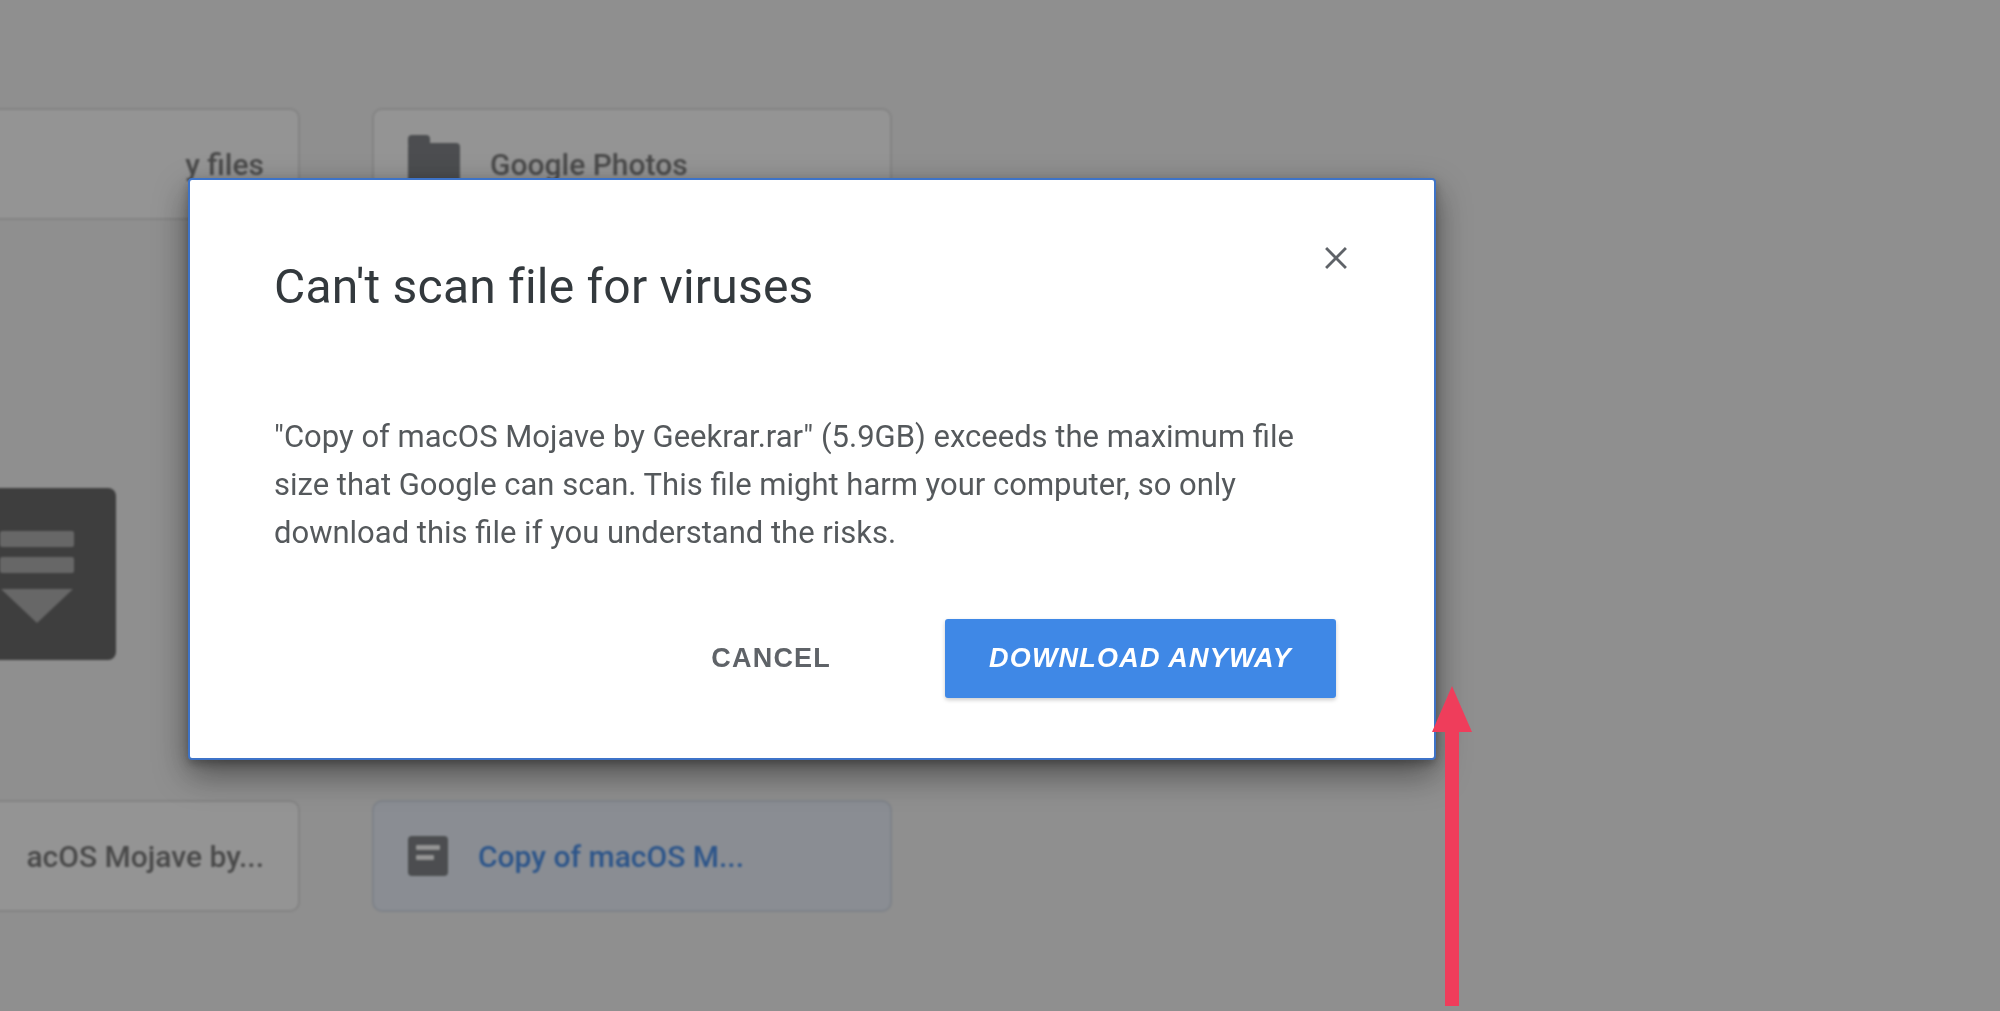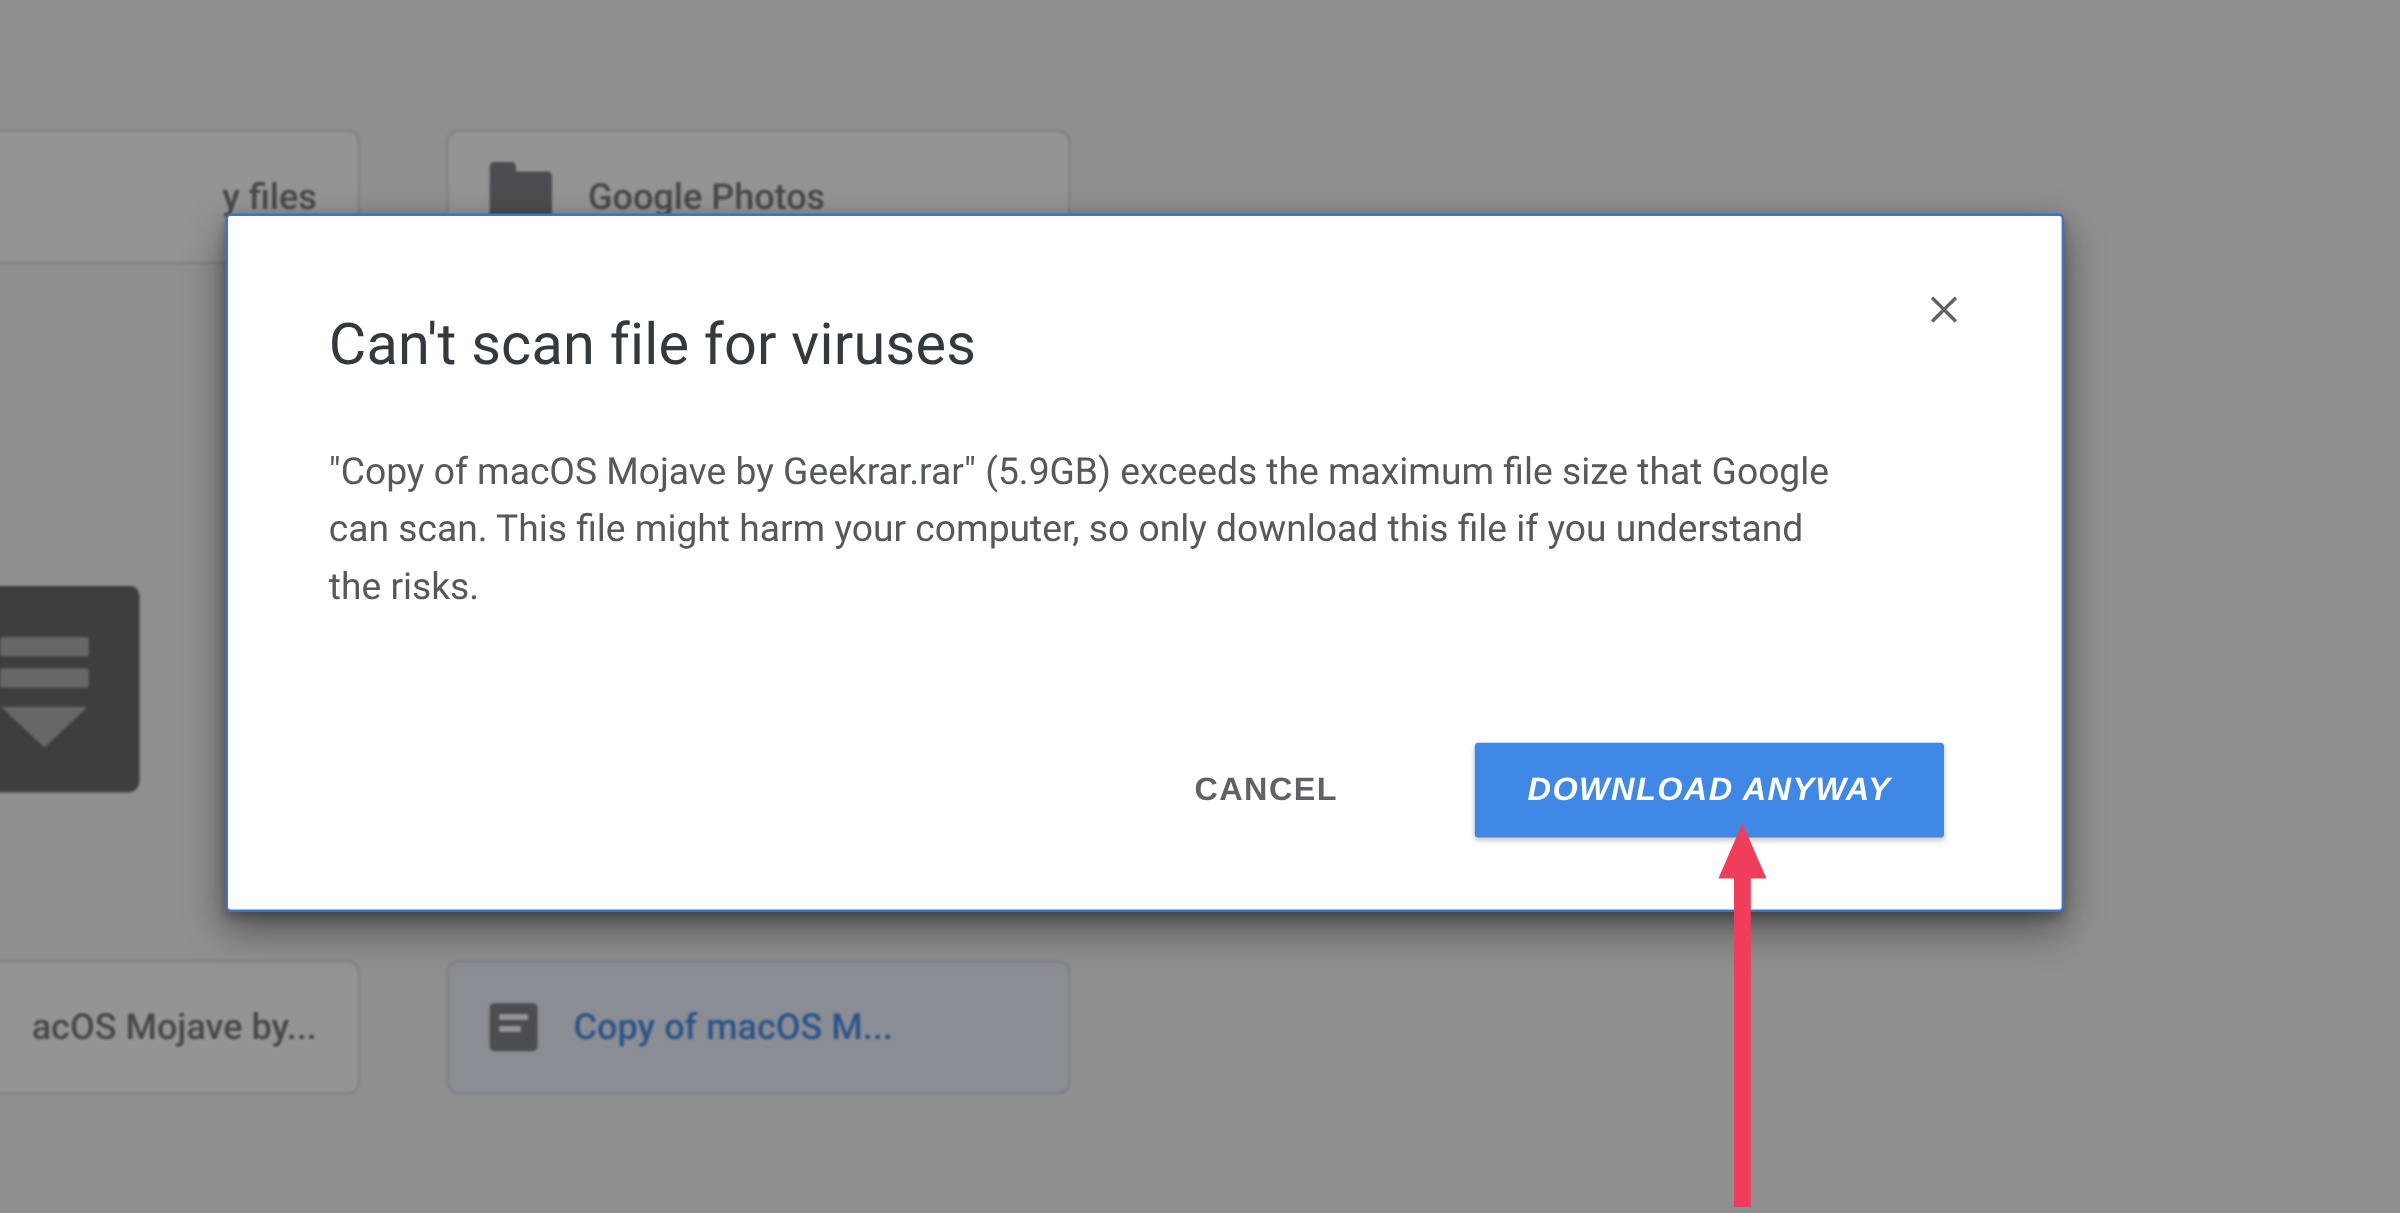--- a/index.html
+++ b/index.html
@@ -69,27 +69,27 @@
 
   
   .scrim{
     position:absolute; inset:0; background:rgba(60,60,60,0.55);
   }
 
   
   .dialog{
     position:absolute;
     left:188px; top:178px;
-    width:1532px; height:582px;
+    width:1248px; height:582px;
     background:#ffffff;
     border:2px solid #3d73c8;
     border-radius:4px;
     box-shadow: 0 14px 34px rgba(0,0,0,0.45), 0 4px 10px rgba(0,0,0,0.25);
     padding: 78px 94px 60px 84px;
-    display:flex; flex-direction:column;
+    display:flex; flex-direction:column;gap:44px;
   }
   .dialog-title{
     font-size:48px; color:#33393d; font-weight:400; letter-spacing:0.2px;
     margin-bottom:54px;
   }
   .dialog-body{
     font-size:31px; line-height:1.55; color:#55595c; font-weight:400;
     max-width:1260px;
   }
   .close-btn{

